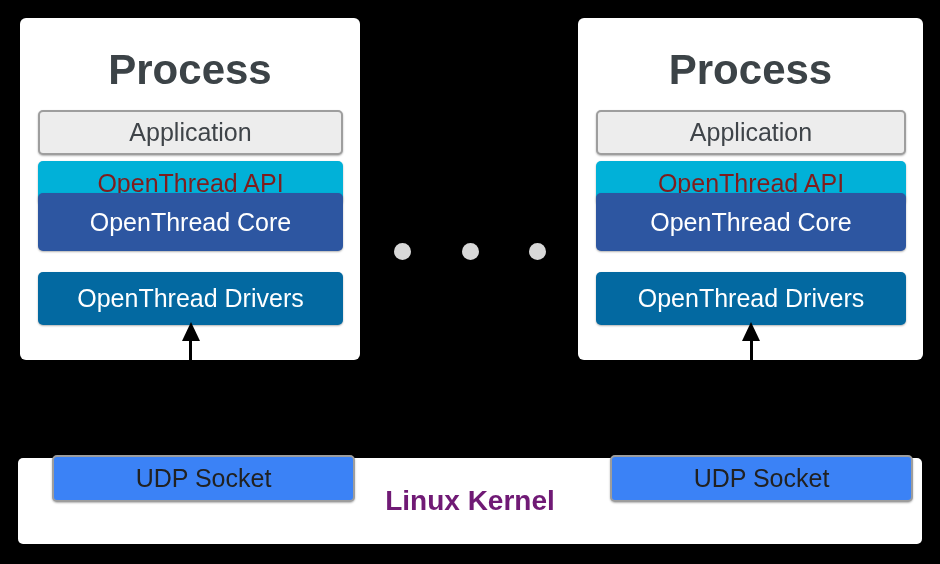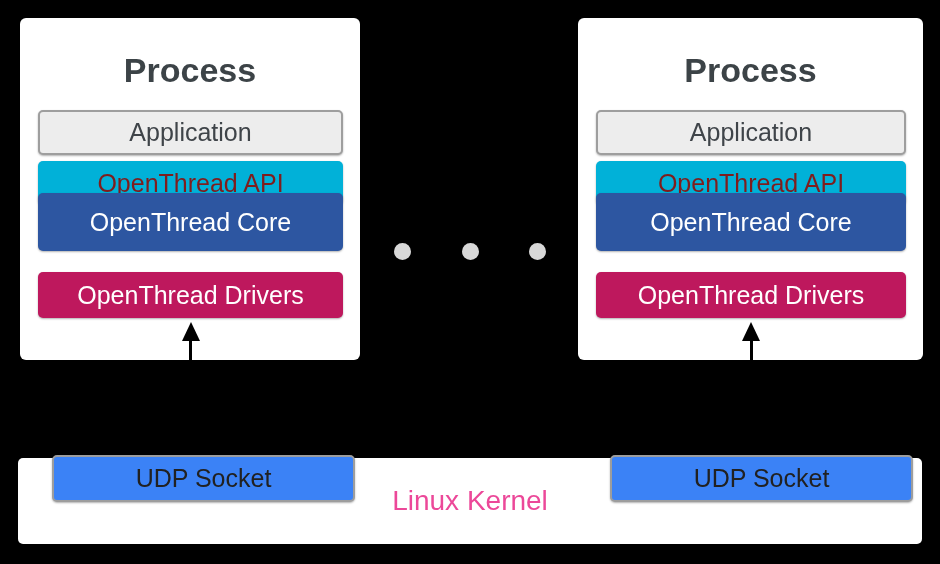--- a/index.html
+++ b/index.html
@@ -30,21 +30,21 @@
   .process-box.right { left: 578px; width: 345px; }
 
   .process-title {
     position: absolute;
     top: 35px;
     left: 0;
     right: 0;
     height: 34px;
     line-height: 34px;
     text-align: center;
-    font-size: 34px;
+    font-size: 42px;
     font-weight: bold;
     color: #3c4347;
   }
 
   .layer {
     position: absolute;
     left: 18px;
     right: 17px;
     border-radius: 5px;
     display: flex;
@@ -68,22 +68,22 @@
     color: #7f1d1d;
   }
   .layer-core {
     top: 175px;
     height: 58px;
     background: #2d56a1;
     color: #ffffff;
   }
   .layer-drivers {
     top: 254px;
-    height: 46px;
-    background: #be185d;
+    height: 53px;
+    background: #0369a1;
     color: #ffffff;
   }
 
   
   .arrow-up {
     position: absolute;
     left: 18px;
     right: 17px;
     bottom: 0;
     height: 38px;
@@ -130,22 +130,22 @@
     width: 904px;
     height: 86px;
     background: #ffffff;
     border-radius: 5px;
     display: flex;
     align-items: center;
     justify-content: center;
   }
   .kernel-label {
     font-size: 28px;
-    font-weight: normal;
-    color: #ec4899;
+    font-weight: bold;
+    color: #701a75;
   }
   .socket {
     position: absolute;
     top: -3px;
     width: 303px;
     height: 47px;
     background: #3b82f6;
     border: 2px solid #9d9d9d;
     border-radius: 5px;
     box-sizing: border-box;

